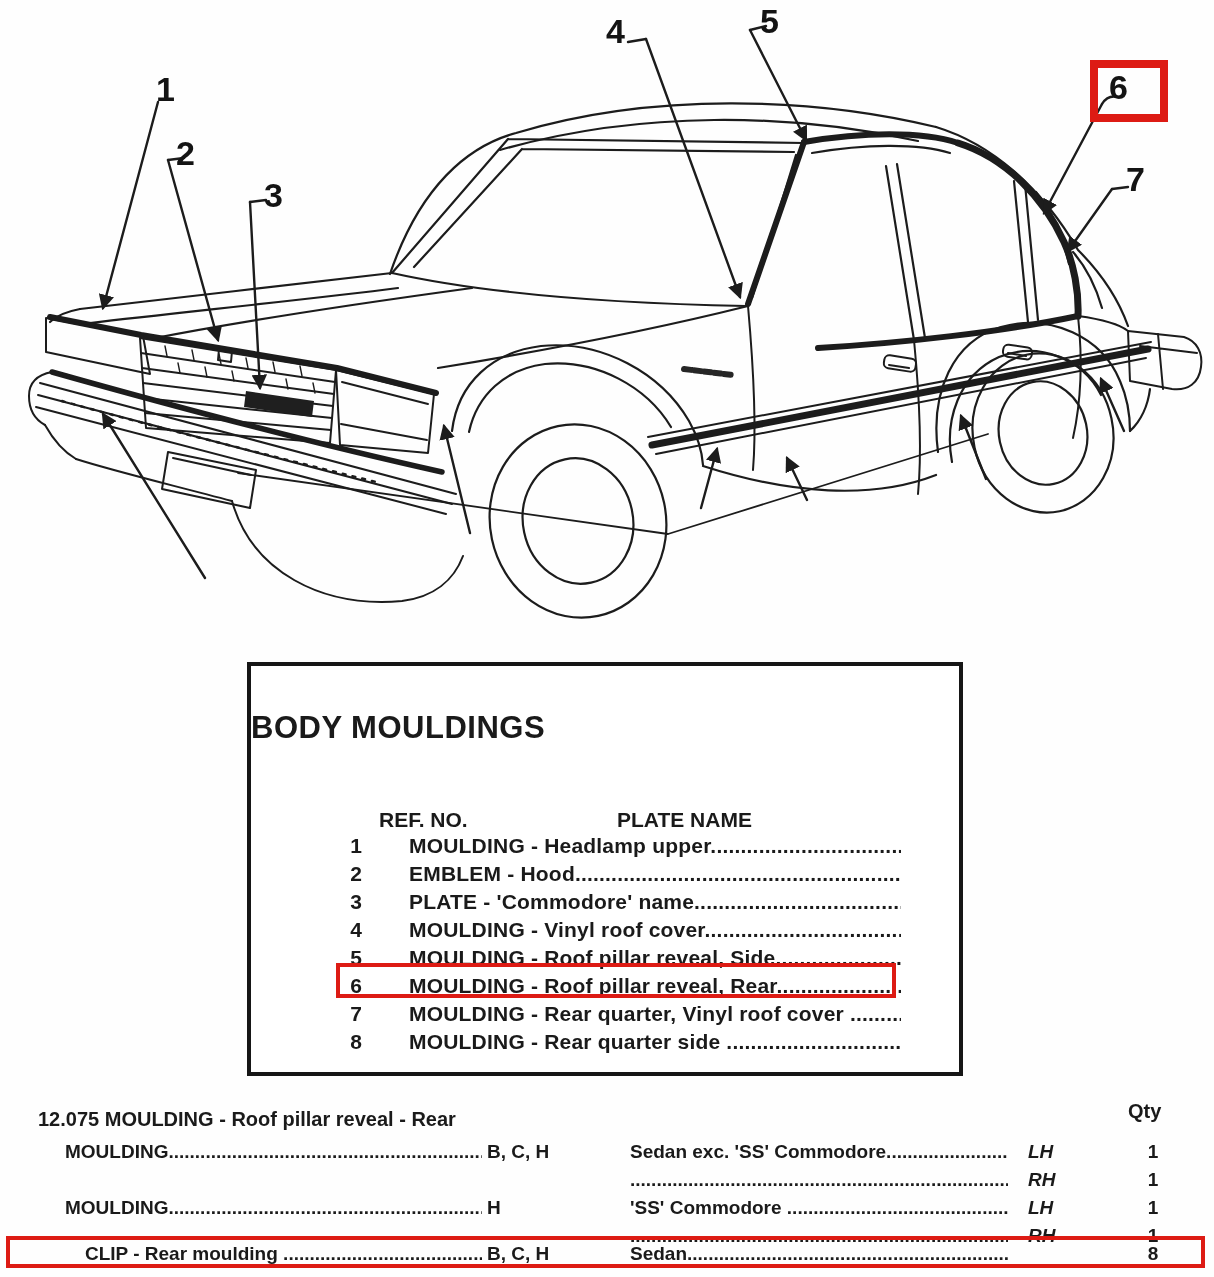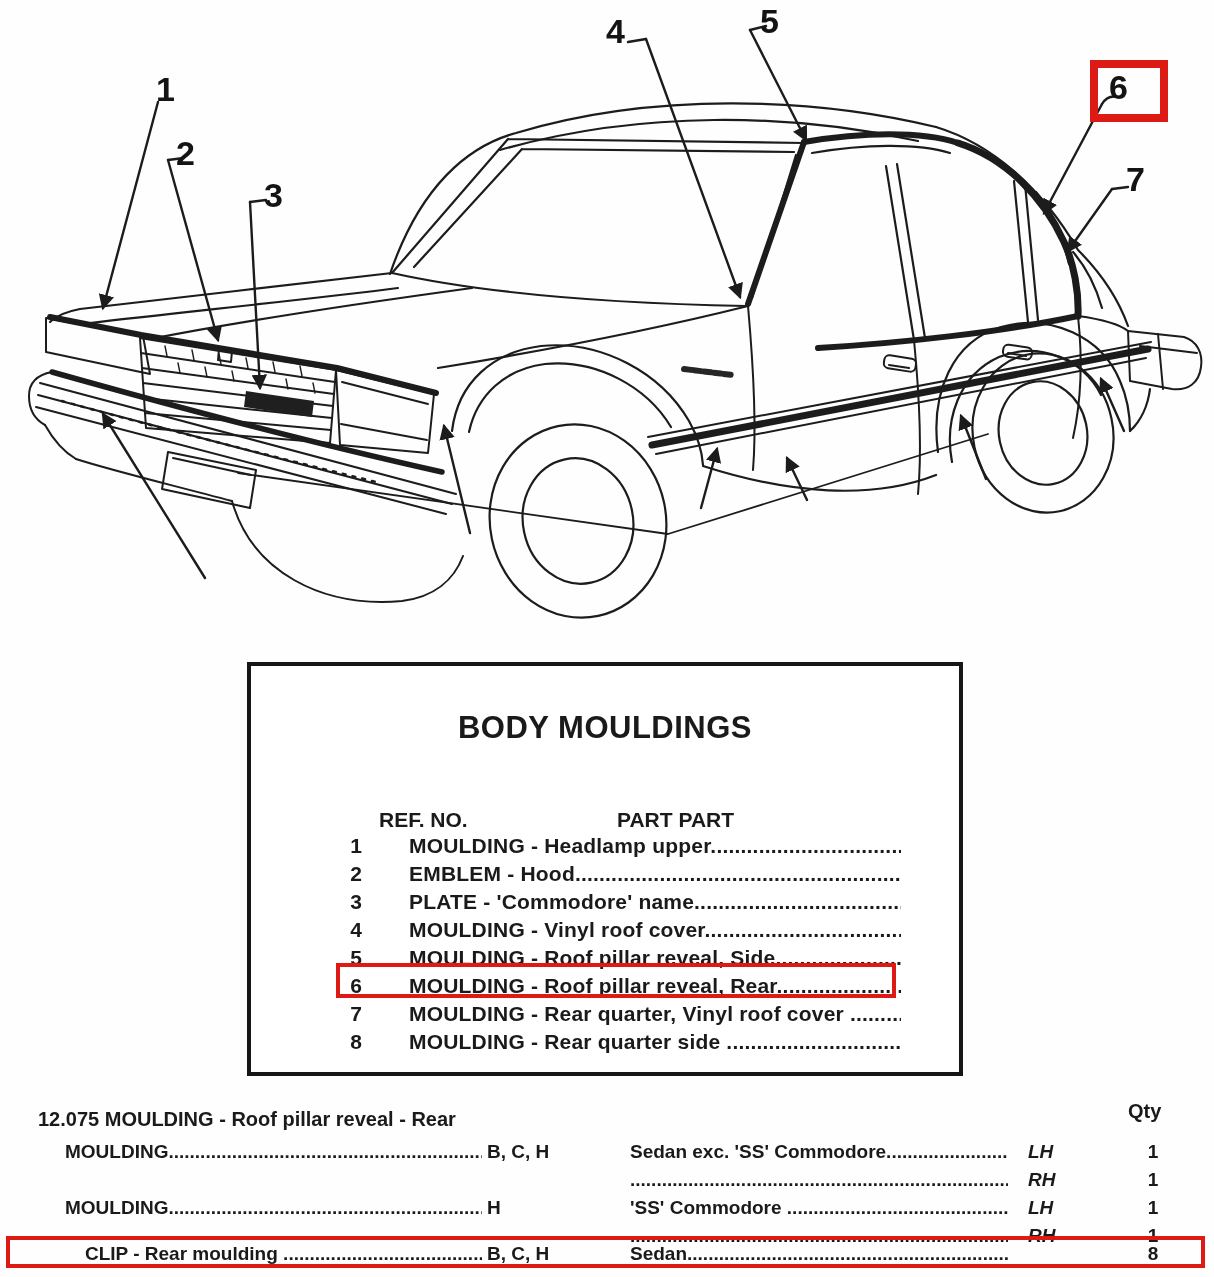--- a/index.html
+++ b/index.html
@@ -5,21 +5,21 @@
   html,body{margin:0;padding:0;background:#ffffff;}
   body{width:1214px;height:1277px;position:relative;font-family:"Liberation Sans",sans-serif;color:#1a1a1a;}
   .page{position:absolute;left:0;top:0;width:1214px;height:1277px;overflow:hidden;background:#fefefe;}
   svg{position:absolute;left:0;top:0;}
   .callout{position:absolute;font-weight:700;font-size:34px;line-height:34px;color:#141414;letter-spacing:0;}
   .hl{position:absolute;border-style:solid;border-color:#dd1b14;background:transparent;}
   .hl-co6{left:1090px;top:60px;width:62px;height:46px;border-width:8px;}
   .hl-row6{left:336px;top:963px;width:552px;height:27px;border-width:4px;}
   .hl-clip{left:6px;top:1236px;width:1191px;height:24px;border-width:4px;}
   .tablebox{position:absolute;left:247px;top:662px;width:708px;height:406px;border:4px solid #161616;background:#fff;}
-  .tbl-title{text-align:center;margin-top:44px;font-size:31px;font-weight:700;letter-spacing:.5px;}
+  .tbl-title{text-align:left;margin-top:44px;font-size:31px;font-weight:700;letter-spacing:.5px;}
   .tbl-head{position:absolute;font-size:21px;font-weight:700;white-space:nowrap;margin-left:44px;}
   .h-ref{left:84px;top:142px;}
   .h-part{left:322px;top:142px;}
   .tbl-rows{position:absolute;left:0;top:168px;width:100%;}
   .trow{position:relative;height:28px;font-size:21px;font-weight:700;white-space:nowrap;}
   .tref{position:absolute;left:88px;width:34px;text-align:center;}
   .tname{position:absolute;left:158px;width:492px;overflow:hidden;letter-spacing:.2px;}
   .listing{position:absolute;left:0;top:1096px;width:1214px;height:181px;font-weight:700;}
   .l-header{position:absolute;left:38px;top:12px;font-size:20px;white-space:nowrap;}
   .l-qty-header{position:absolute;left:1128px;top:4px;font-size:20px;}
@@ -152,21 +152,21 @@
   <div class="callout" style="left:606px;top:14px;">4</div>
   <div class="callout" style="left:760px;top:4px;">5</div>
   <div class="callout" style="left:1109px;top:70px;">6</div>
   <div class="callout" style="left:1126px;top:162px;">7</div>
 
   <div class="hl hl-co6"></div>
 
   <div class="tablebox">
     <div class="tbl-title">BODY MOULDINGS</div>
     <div class="tbl-head h-ref">REF. NO.</div>
-    <div class="tbl-head h-part">PART PART</div>
+    <div class="tbl-head h-part">PLATE NAME</div>
     <div class="tbl-rows">
       <div class="trow">
           <span class="tref">1</span>
           <span class="tname">MOULDING - Headlamp upper.......................................................</span>
         </div>
       <div class="trow">
           <span class="tref">2</span>
           <span class="tname">EMBLEM - Hood...................................................................................</span>
         </div>
       <div class="trow">

